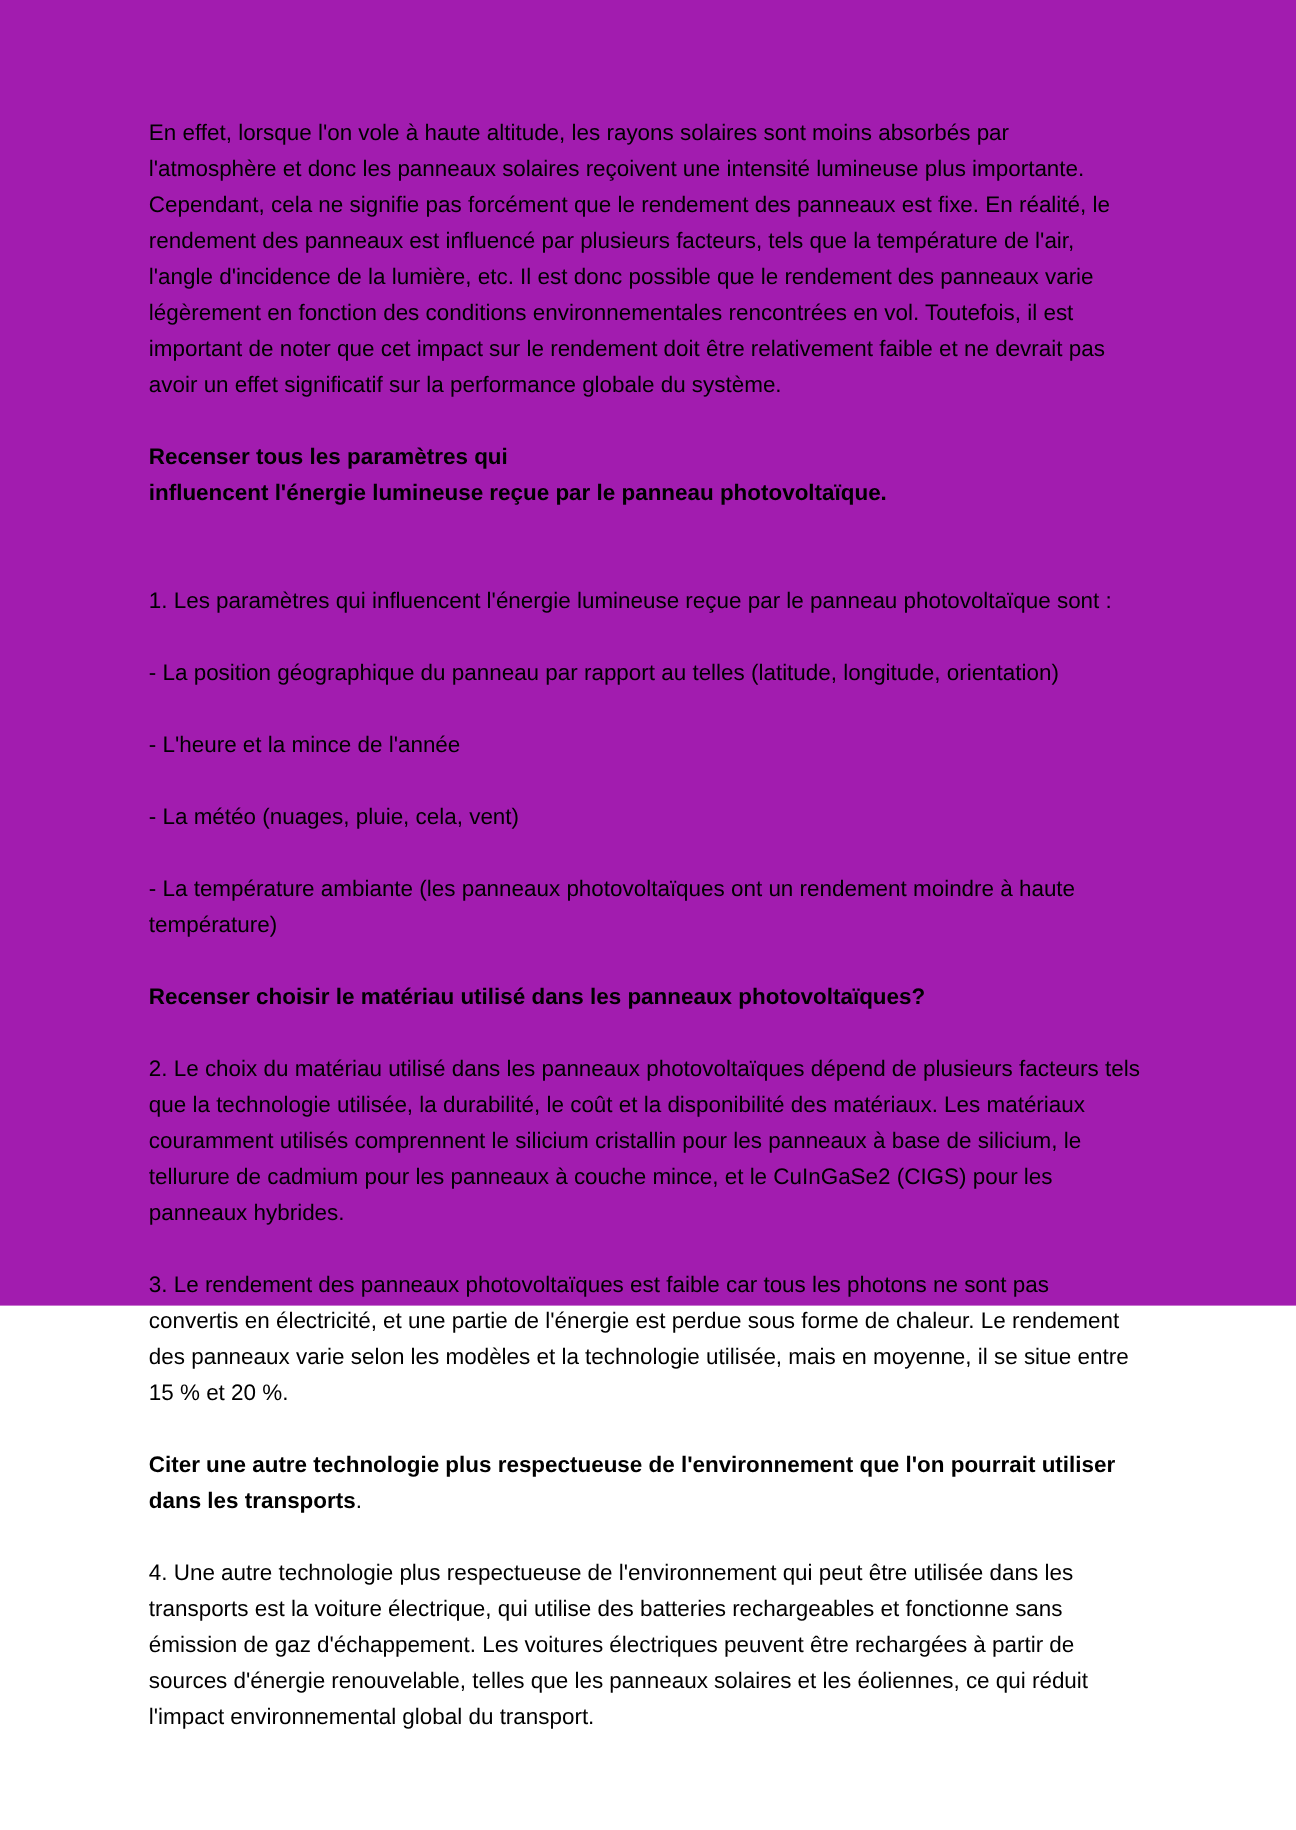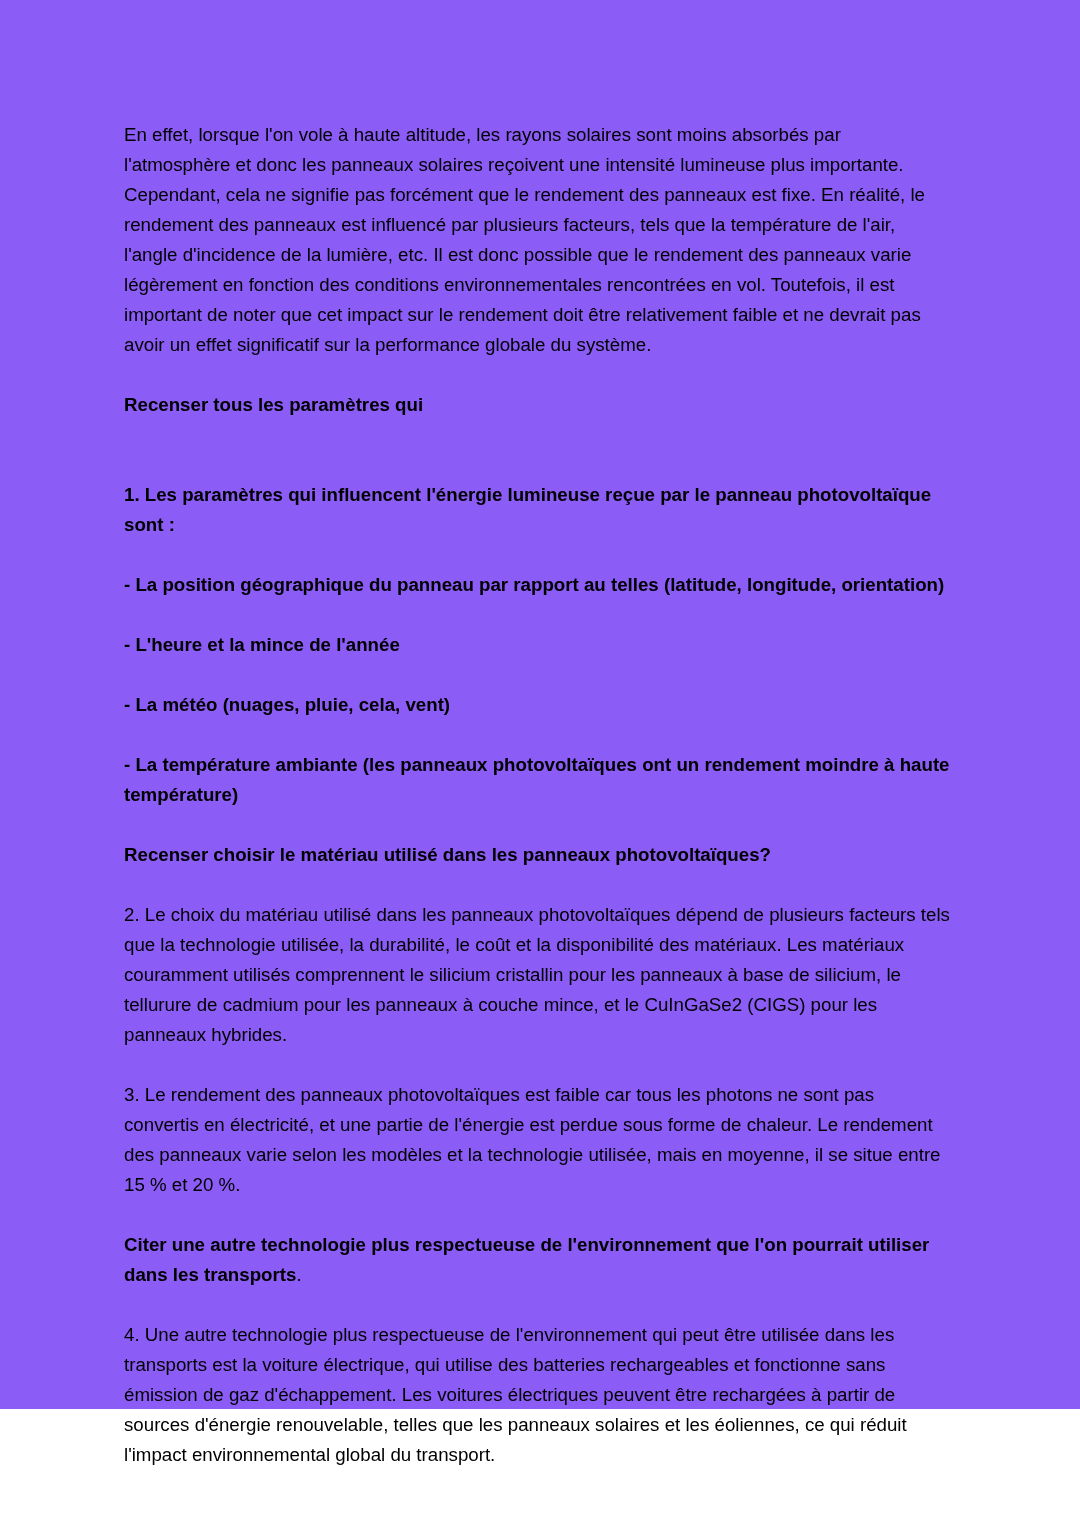--- a/index.html
+++ b/index.html
@@ -10,58 +10,59 @@
   body {
     width: 1080px;
     height: 1525px;
     font-family: "Liberation Sans", sans-serif;
     color: #000000;
     -webkit-font-smoothing: antialiased;
   }
   #page {
     position: relative;
     width: 1080px;
-    height: 1409px;
-    background: #8b5cf6;
+    height: 1088px;
+    background: #a21caf;
     box-sizing: border-box;
-    padding: 120px 130px 0 124px;
+    padding: 96px 130px 0 124px;
   }
   .doc-body {
     font-size: 18.7px;
     line-height: 30px;
     text-align: left;
     word-spacing: 0px;
   }
   p.para {
     margin: 0 0 30px 0;
     font-weight: normal;
   }
   p.heading {
     margin: 16px 0 30px 0;
     font-weight: bold;
   }
   p.list-block {
     margin: 0 0 30px 0;
-    font-weight: bold;
+    font-weight: normal;
     white-space: pre-line;
   }
   .nb {
     font-weight: normal;
   }
 </style>
 </head>
 <body>
 
 <div id="page">
   <div class="doc-body">
 
     <p class="para">En effet, lorsque l'on vole à haute altitude, les rayons solaires sont moins absorbés par l'atmosphère et donc les panneaux solaires reçoivent une intensité lumineuse plus importante. Cependant, cela ne signifie pas forcément que le rendement des panneaux est fixe. En réalité, le rendement des panneaux est influencé par plusieurs facteurs, tels que la température de l'air, l'angle d'incidence de la lumière, etc. Il est donc possible que le rendement des panneaux varie légèrement en fonction des conditions environnementales rencontrées en vol. Toutefois, il est important de noter que cet impact sur le rendement doit être relativement faible et ne devrait pas avoir un effet significatif sur la performance globale du système.</p>
 
     <p class="heading">
       <span>Recenser tous les paramètres qui</span><br>
+      <span>influencent l'énergie lumineuse reçue par le panneau photovoltaïque.</span>
     </p>
 
     <p class="list-block">
       <span>1. Les paramètres qui influencent l'énergie lumineuse reçue par le panneau photovoltaïque sont :</span><br>
       <span>- La position géographique du panneau par rapport au telles (latitude, longitude, orientation)</span><br>
       <span>- L'heure et la mince de l'année</span><br>
       <span>- La météo (nuages, pluie, cela, vent)</span><br>
       <span>- La température ambiante (les panneaux photovoltaïques ont un rendement moindre à haute température)</span>
     </p>
 

